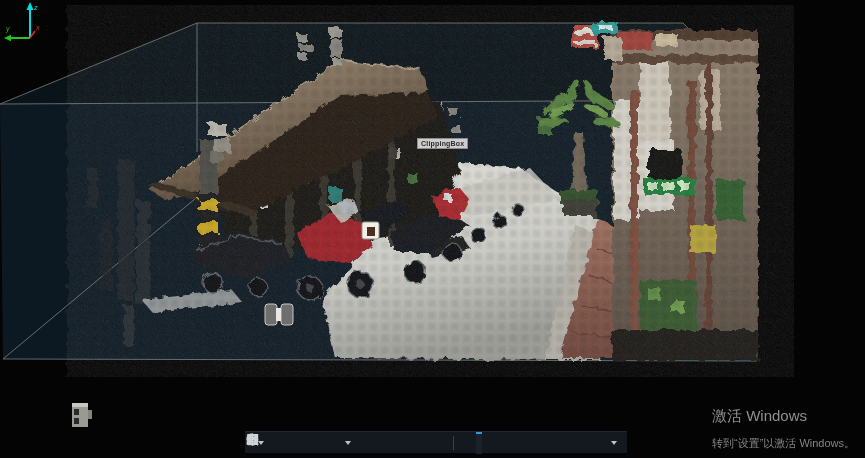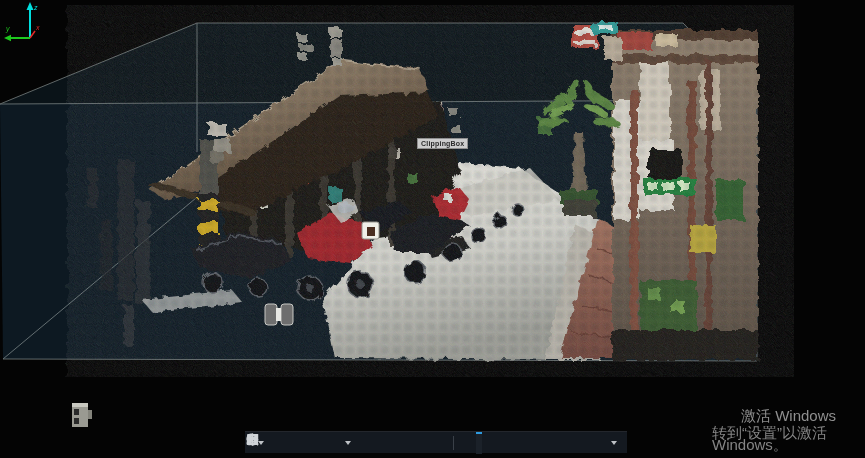--- a/index.html
+++ b/index.html
@@ -12,22 +12,22 @@
     -webkit-mask-size:2.2px 2.2px,2.2px 2.2px;
     -webkit-mask-position:0 0,1.1px 1.1px;
     mask-image:radial-gradient(circle,#000 58%,transparent 74%),radial-gradient(circle,#000 58%,transparent 74%);
     mask-size:2.2px 2.2px,2.2px 2.2px;
     mask-position:0 0,1.1px 1.1px;
   }
   #clip-label{position:absolute;left:417px;top:138px;background:#cdcdcd;color:#2b2b2b;
     border:1px solid #8f8f8f;font-size:7px;font-weight:bold;line-height:9px;padding:0 3px;
     letter-spacing:.2px;white-space:nowrap;}
   #watermark{position:absolute;left:712px;top:407px;color:#8f8f8f;}
-  #watermark .wm-title{font-size:15px;line-height:18px;text-align:center;}
-  #watermark .wm-sub{font-size:15px;line-height:12px;color:#858585;margin-top:2px;}
+  #watermark .wm-title{font-size:15px;line-height:18px;}
+  #watermark .wm-sub{font-size:11px;line-height:12px;color:#858585;margin-top:12px;}
   #axis-gizmo{position:absolute;left:803px;top:392px;}
   
   #bottom-toolbar{position:absolute;left:245px;top:431px;width:382px;height:22px;
     display:flex;align-items:stretch;justify-content:space-between;padding:0 7px;
     box-sizing:border-box;border-top:1px solid #23262c;}
   .tb-btn{background:transparent;border:none;outline:none;height:22px;display:flex;
     align-items:center;padding:0 3px;cursor:pointer;border-top:2px solid transparent;
     border-bottom:2px solid transparent;box-sizing:border-box;}
   .tb-btn.active{background:#1b2129;}
   .tb-icon{display:flex;align-items:center;}

